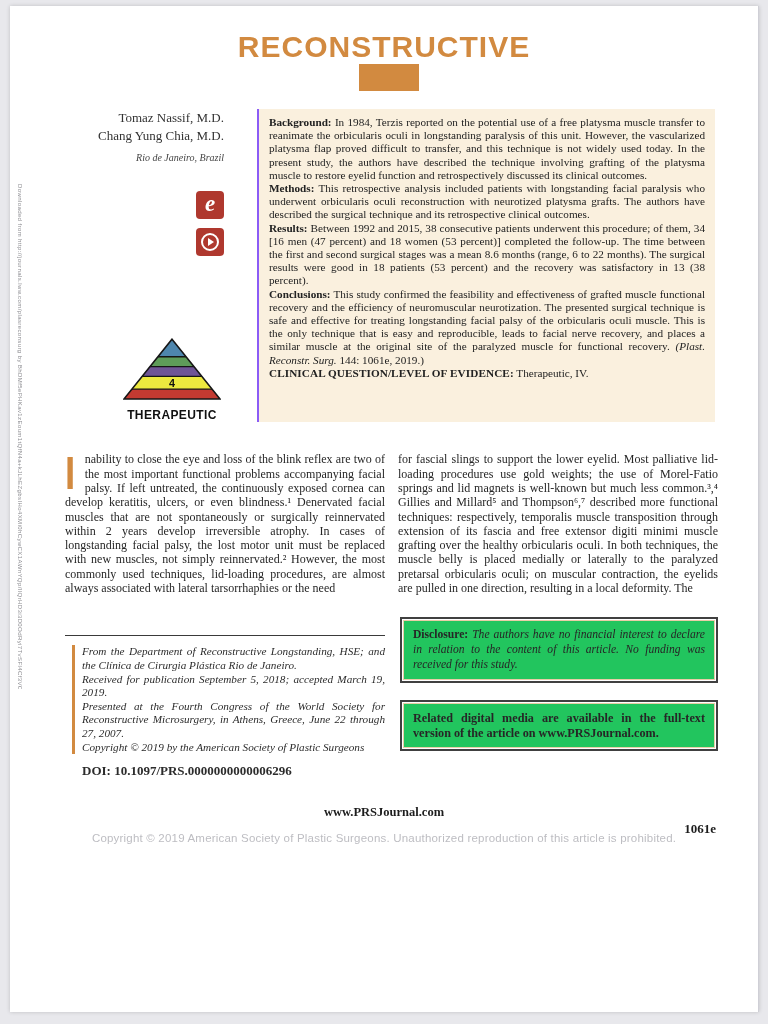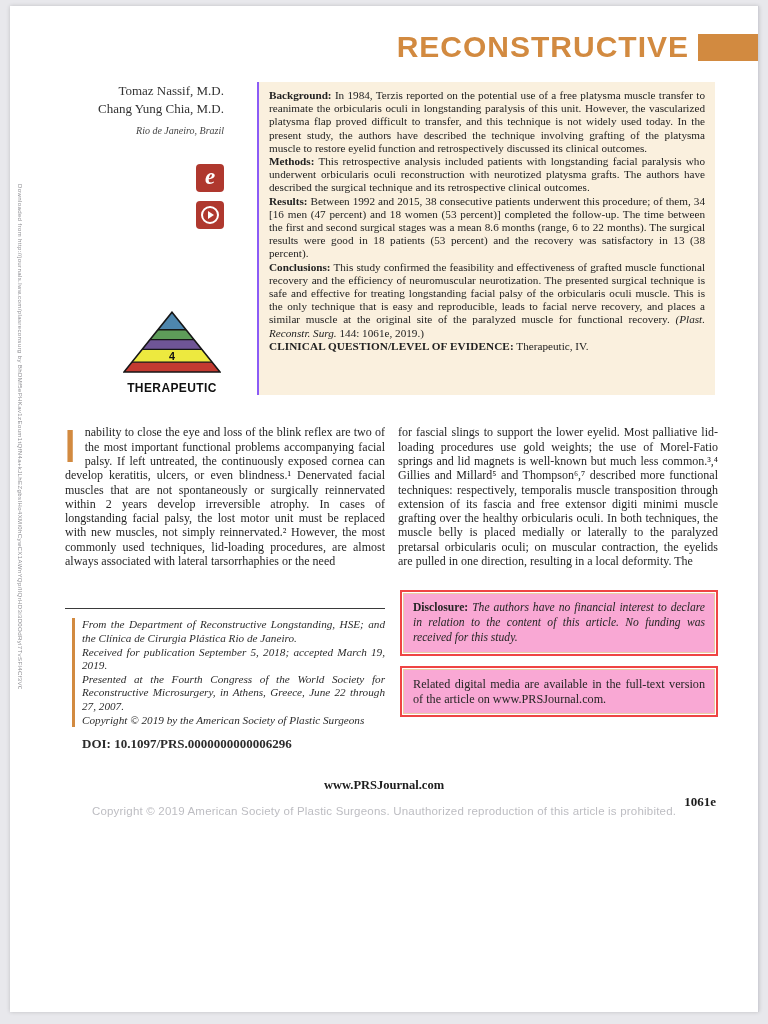--- a/index.html
+++ b/index.html
@@ -20,21 +20,21 @@
   }
   
   .watermark{
     position:absolute;left:7px;top:178px;
     writing-mode:vertical-rl;
     font-family:"Liberation Sans", sans-serif;
     font-size:6px;color:#8d8d92;letter-spacing:.4px;
     height:505px;overflow:hidden;white-space:nowrap;
   }
   
-  .header{display:flex;justify-content:flex-end;align-items:center;margin-top:24px;}
+  .header{display:flex;justify-content:flex-end;align-items:center;margin-top:24px;flex-direction:column;}
   .recon-label{
     font-family:"Liberation Sans", sans-serif;
     font-weight:bold;font-size:30px;letter-spacing:1px;
     color:#D28A40;
   }
   .recon-block{width:60px;height:27px;background:#D28A40;margin-left:9px;}
   
   .title{
     margin:28px 46px 0 55px;
     font-size:23px;font-weight:normal;color:#252525;
@@ -105,26 +105,26 @@
   }
   .fn-block p{
     margin:0;font-style:italic;font-size:11.2px;line-height:13.6px;
     color:#2c2c2c;text-align:justify;hyphens:auto;
   }
   .doi{
     margin:9px 0 0 7px;padding-left:10px;
     font-size:13px;color:#2c2c2c;font-weight:bold;
   }
   .obox{
-    border:2px solid #ef4444;background:#f9a8d4;
+    border:2px solid #404040;background:#22c55e;
     box-shadow:inset 0 0 0 1px #fff, inset 0 0 0 2px #e9cda7;
     padding:9px 11px;margin-left:2px;
   }
   .obox-disclosure{margin-top:22px;}
-  .obox-related{margin-top:10px;}
+  .obox-related{margin-top:17px;font-weight:bold;}
   .obox p{margin:0;font-size:11.6px;line-height:14.6px;text-align:justify;color:#262626;}
   .obox-disclosure p{font-style:italic;}
   .obox-disclosure b{font-style:normal;font-weight:bold;}
   .obox-related p{font-size:12.2px;}
   
   .footer-row{position:relative;margin-top:26px;height:17px;}
   .footer-site{
     position:absolute;left:0;right:0;text-align:center;
     font-weight:bold;font-size:12.5px;color:#1d1d1d;
   }

